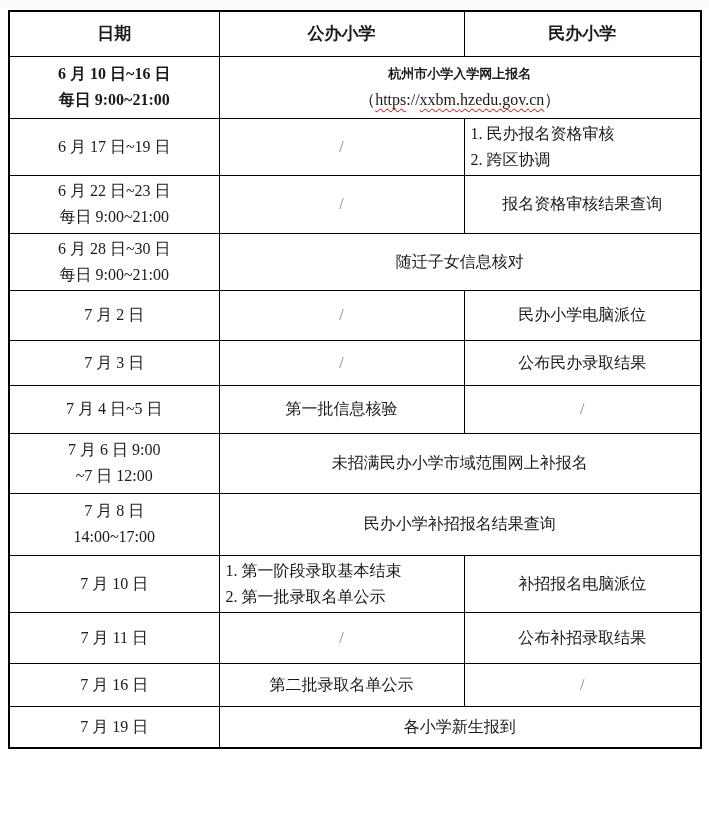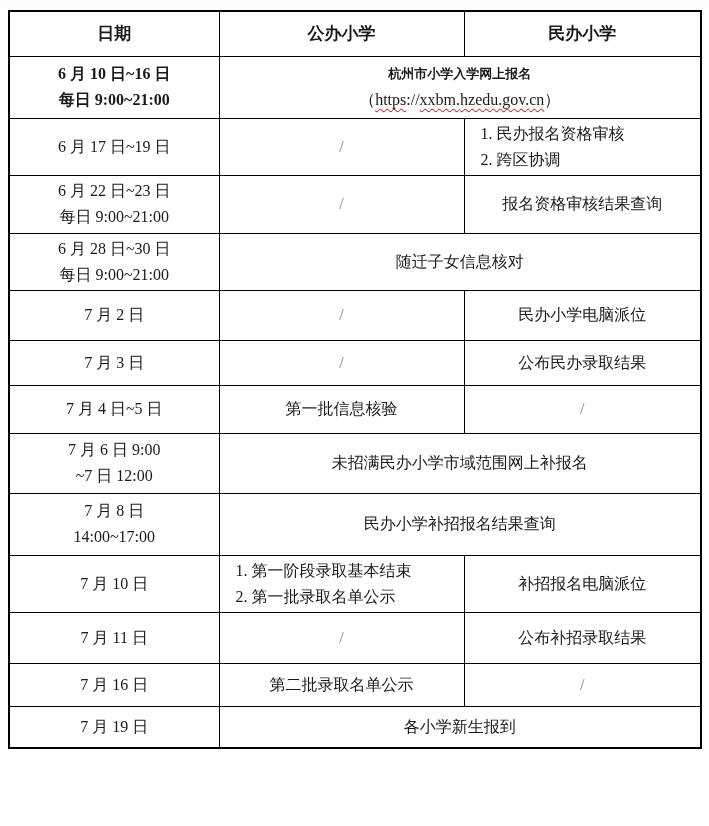--- a/index.html
+++ b/index.html
@@ -32,21 +32,21 @@
     vertical-align: middle;
     text-align: center;
     padding: 2px 4px;
     font-size: 16px;
     line-height: 26px;
     font-weight: normal;
   }
   th { font-size: 17px; font-weight: bold; }
   .bold { font-weight: bold; }
   .title-line { font-weight: bold; font-size: 13px; }
-  td.list { text-align: left; padding-left: 16px; }
+  td.list { text-align: left; padding-left: 6px; }
   .slash { color: #808080; }
   .wavy {
     text-decoration: underline;
     text-decoration-style: wavy;
     text-decoration-color: #cc0000;
     text-decoration-thickness: 1px;
     text-underline-offset: 3px;
   }
   
   tr:nth-child(1)  { height: 45px; }

